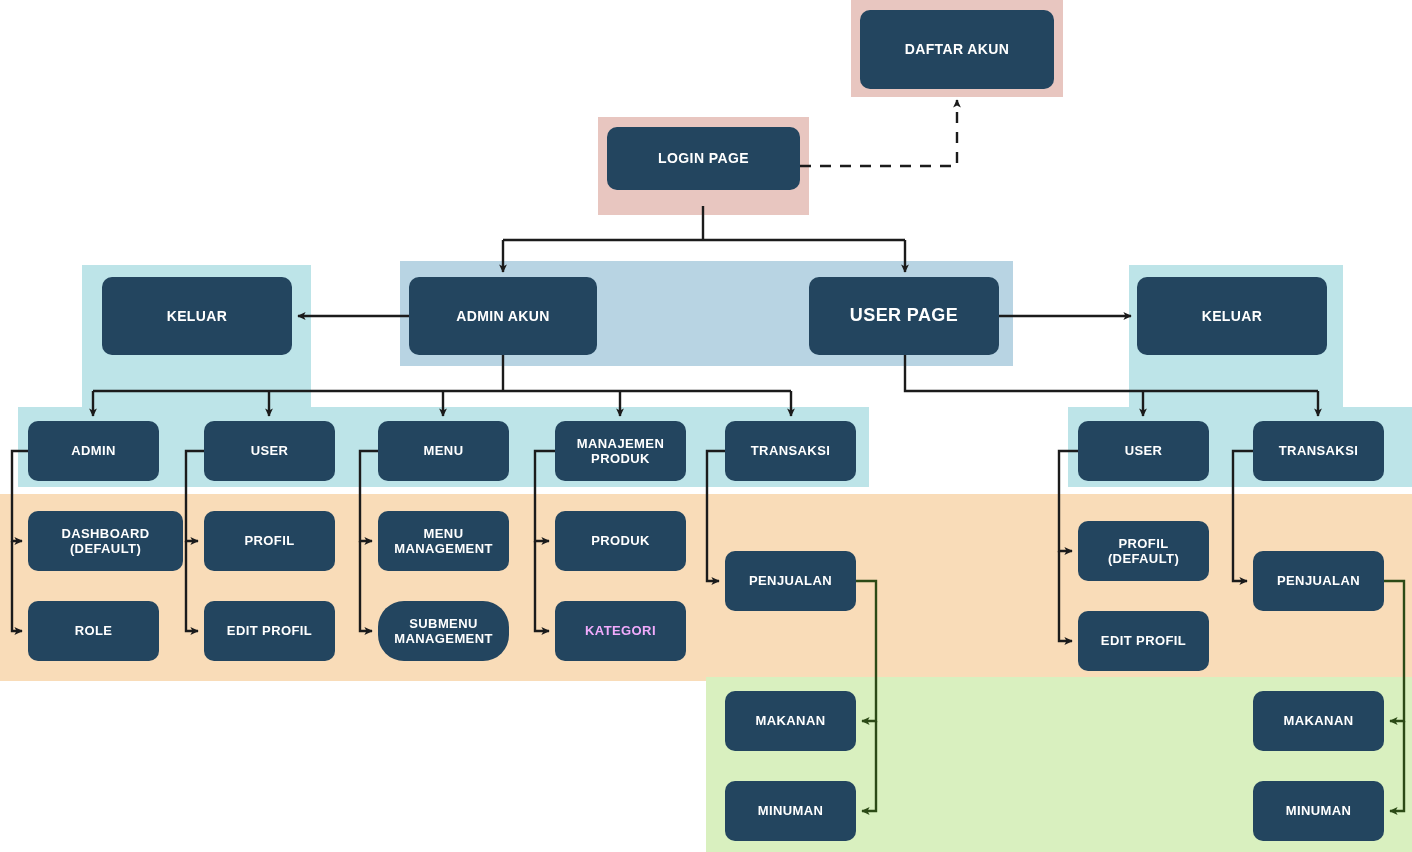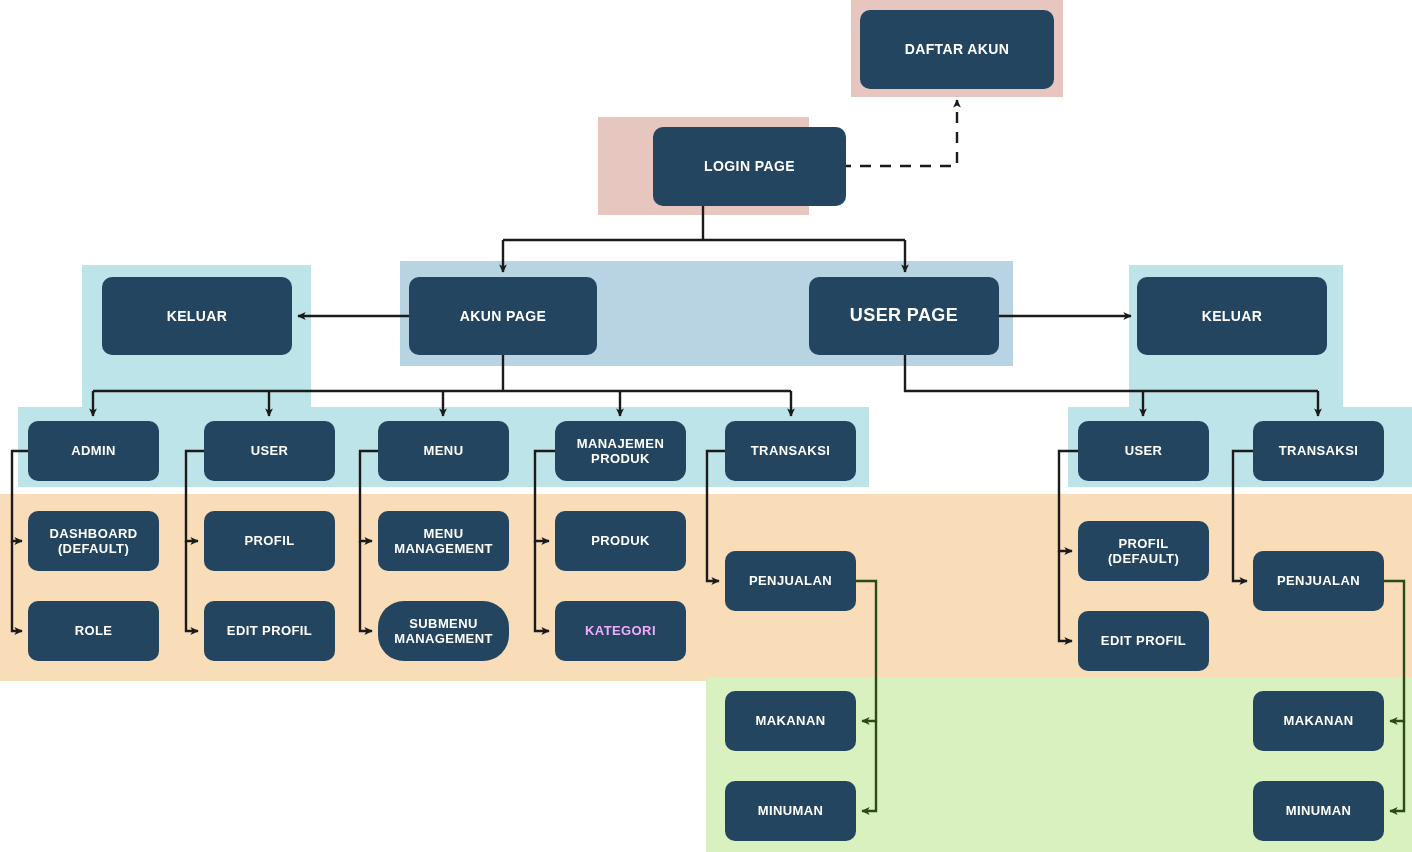--- a/index.html
+++ b/index.html
@@ -102,58 +102,58 @@
 
       <path d="M1384,581 L1404,581 L1404,721 L1390,721" marker-end="url(#ahG)"></path>
       <path d="M1404,721 L1404,811 L1390,811" marker-end="url(#ahG)"></path>
     </g>
   </svg>
 
   <div id="nodes">
       <div class="node" style="left: 860px; top: 10px; width: 194px; height: 79px; font-size: 14px; background: rgb(35, 69, 95); color: rgb(255, 255, 255);">
         <span>DAFTAR AKUN</span>
       </div>
-      <div class="node" style="left: 607px; top: 127px; width: 193px; height: 79px; font-size: 14px; background: rgb(35, 69, 95); color: rgb(255, 255, 255); margin-left: 46px;">
+      <div class="node" style="left: 607px; top: 127px; width: 193px; height: 63px; font-size: 14px; background: rgb(35, 69, 95); color: rgb(255, 255, 255);">
         <span>LOGIN PAGE</span>
       </div>
       <div class="node" style="left: 102px; top: 277px; width: 190px; height: 78px; font-size: 14px; background: rgb(35, 69, 95); color: rgb(255, 255, 255);">
         <span>KELUAR</span>
       </div>
       <div class="node" style="left: 409px; top: 277px; width: 188px; height: 78px; font-size: 14px; background: rgb(35, 69, 95); color: rgb(255, 255, 255);">
-        <span>AKUN PAGE</span>
+        <span>ADMIN AKUN</span>
       </div>
       <div class="node" style="left: 809px; top: 277px; width: 190px; height: 78px; font-size: 18px; background: rgb(35, 69, 95); color: rgb(255, 255, 255);">
         <span>USER PAGE</span>
       </div>
       <div class="node" style="left: 1137px; top: 277px; width: 190px; height: 78px; font-size: 14px; background: rgb(35, 69, 95); color: rgb(255, 255, 255);">
         <span>KELUAR</span>
       </div>
       <div class="node" style="left: 28px; top: 421px; width: 131px; height: 60px; font-size: 13px; background: rgb(35, 69, 95); color: rgb(255, 255, 255);">
         <span>ADMIN</span>
       </div>
       <div class="node" style="left: 204px; top: 421px; width: 131px; height: 60px; font-size: 13px; background: rgb(35, 69, 95); color: rgb(255, 255, 255);">
         <span>USER</span>
       </div>
       <div class="node" style="left: 378px; top: 421px; width: 131px; height: 60px; font-size: 13px; background: rgb(35, 69, 95); color: rgb(255, 255, 255);">
         <span>MENU</span>
       </div>
-      <div class="node" style="left: 555px; top: 421px; width: 131px; height: 60px; font-size: 13px; background: rgb(35, 69, 95); color: rgb(255, 255, 255); border-radius: 12px;">
+      <div class="node" style="left: 555px; top: 421px; width: 131px; height: 60px; font-size: 13px; background: rgb(35, 69, 95); color: rgb(255, 255, 255);">
         <span>MANAJEMEN
 PRODUK</span>
       </div>
       <div class="node" style="left: 725px; top: 421px; width: 131px; height: 60px; font-size: 13px; background: rgb(35, 69, 95); color: rgb(255, 255, 255);">
         <span>TRANSAKSI</span>
       </div>
       <div class="node" style="left: 1078px; top: 421px; width: 131px; height: 60px; font-size: 13px; background: rgb(35, 69, 95); color: rgb(255, 255, 255);">
         <span>USER</span>
       </div>
       <div class="node" style="left: 1253px; top: 421px; width: 131px; height: 60px; font-size: 13px; background: rgb(35, 69, 95); color: rgb(255, 255, 255);">
         <span>TRANSAKSI</span>
       </div>
-      <div class="node" style="left: 28px; top: 511px; width: 131px; height: 60px; font-size: 13px; background: rgb(35, 69, 95); color: rgb(255, 255, 255);">
+      <div class="node" style="left: 28px; top: 511px; width: 155px; height: 60px; font-size: 13px; background: rgb(35, 69, 95); color: rgb(255, 255, 255);">
         <span>DASHBOARD
 (DEFAULT)</span>
       </div>
       <div class="node" style="left: 204px; top: 511px; width: 131px; height: 60px; font-size: 13px; background: rgb(35, 69, 95); color: rgb(255, 255, 255);">
         <span>PROFIL</span>
       </div>
       <div class="node" style="left: 378px; top: 511px; width: 131px; height: 60px; font-size: 13px; background: rgb(35, 69, 95); color: rgb(255, 255, 255);">
         <span>MENU
 MANAGEMENT</span>
       </div>

